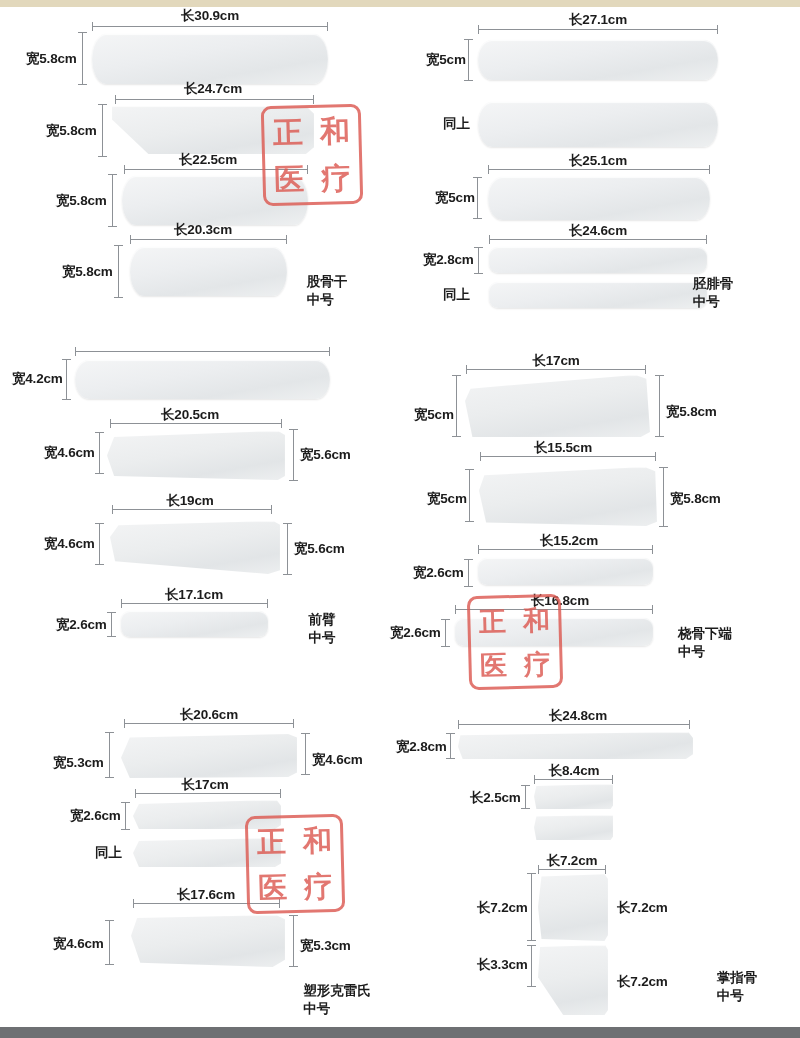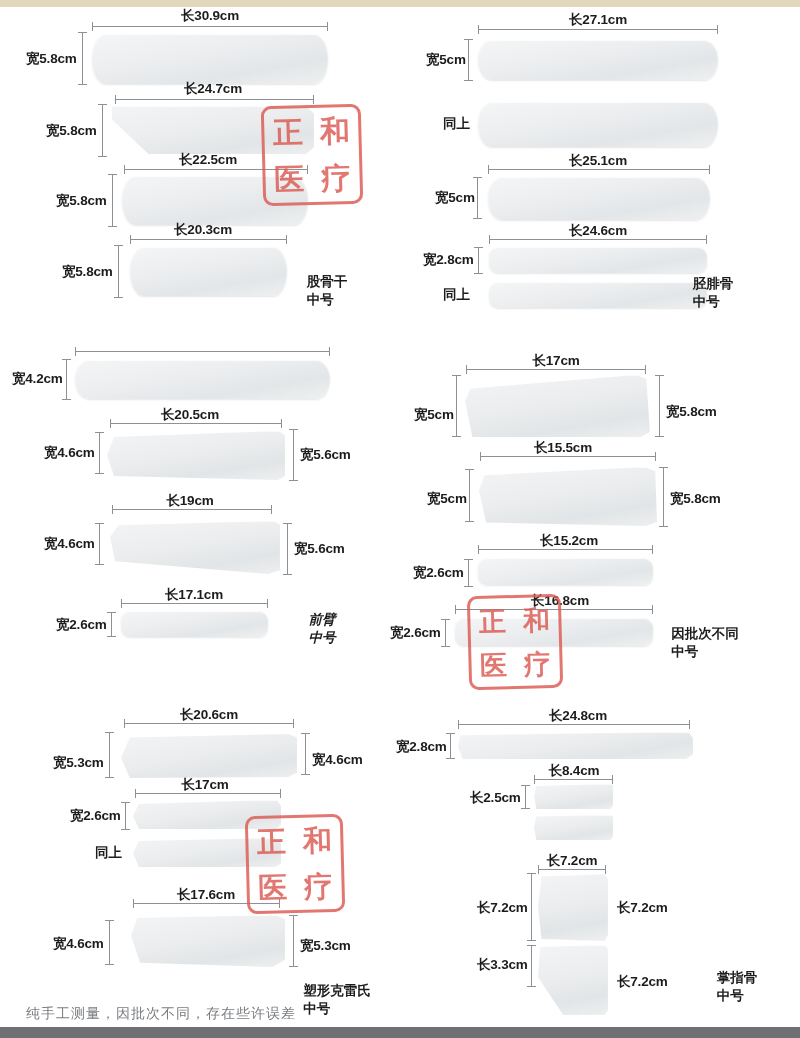--- a/index.html
+++ b/index.html
@@ -292,21 +292,21 @@
   </div>
   <div class="lbl lbl-len" style="left:194px; top:579px;">长17.1cm</div>
   <div class="vdim" style="left:107px; top:605px; height:25px;">
     <div class="bar"></div>
       <div class="cap t"></div>
       <div class="cap b"></div>
   </div>
   <div class="lbl lbl-w" style="left:56px; top:618px;">宽2.6cm</div>
   <div class="splint s-round-s" style="left:121px; top:604px; width:147px; height:26px;"></div>
 
-  <div class="group-name" style="left:322px; top:604px;font-style:italic;">
+  <div class="group-name" style="left:322px; top:604px;">
     <div>前臂</div>
     <div>中号</div>
   </div>
 
   <div class="hdim" style="left:466px; top:358px; width:180px;">
     <div class="bar"></div>
       <div class="cap l"></div>
       <div class="cap r"></div>
   </div>
   <div class="lbl lbl-len" style="left:556px; top:345px;">长17cm</div>
@@ -368,21 +368,21 @@
   <div class="lbl lbl-len" style="left:560px; top:585px;">长16.8cm</div>
   <div class="vdim" style="left:441px; top:612px; height:28px;">
     <div class="bar"></div>
       <div class="cap t"></div>
       <div class="cap b"></div>
   </div>
   <div class="lbl lbl-w" style="left:390px; top:626px;">宽2.6cm</div>
   <div class="splint s-round-s" style="left:455px; top:611px; width:198px; height:28px;"></div>
 
   <div class="group-name" style="left:705px; top:618px;">
-    <div>因批次不同</div>
+    <div>桡骨下端</div>
     <div>中号</div>
   </div>
 
   <div class="hdim" style="left:124px; top:712px; width:170px;">
     <div class="bar"></div>
       <div class="cap l"></div>
       <div class="cap r"></div>
   </div>
   <div class="lbl lbl-len" style="left:209px; top:699px;">长20.6cm</div>
   <div class="vdim" style="left:105px; top:725px; height:46px;">
@@ -523,15 +523,14 @@
     <span>疗</span>
   </div>
 
   <div class="seal s3" style="left:246px; top:808px; width:98px; height:98px;">
     <span>正</span>
     <span>和</span>
     <span>医</span>
     <span>疗</span>
   </div>
 
-  <div class="footnote" style="left:26px; top:998px;">纯手工测量，因批次不同，存在些许误差</div>
 
 </div>
 
 </body></html>

